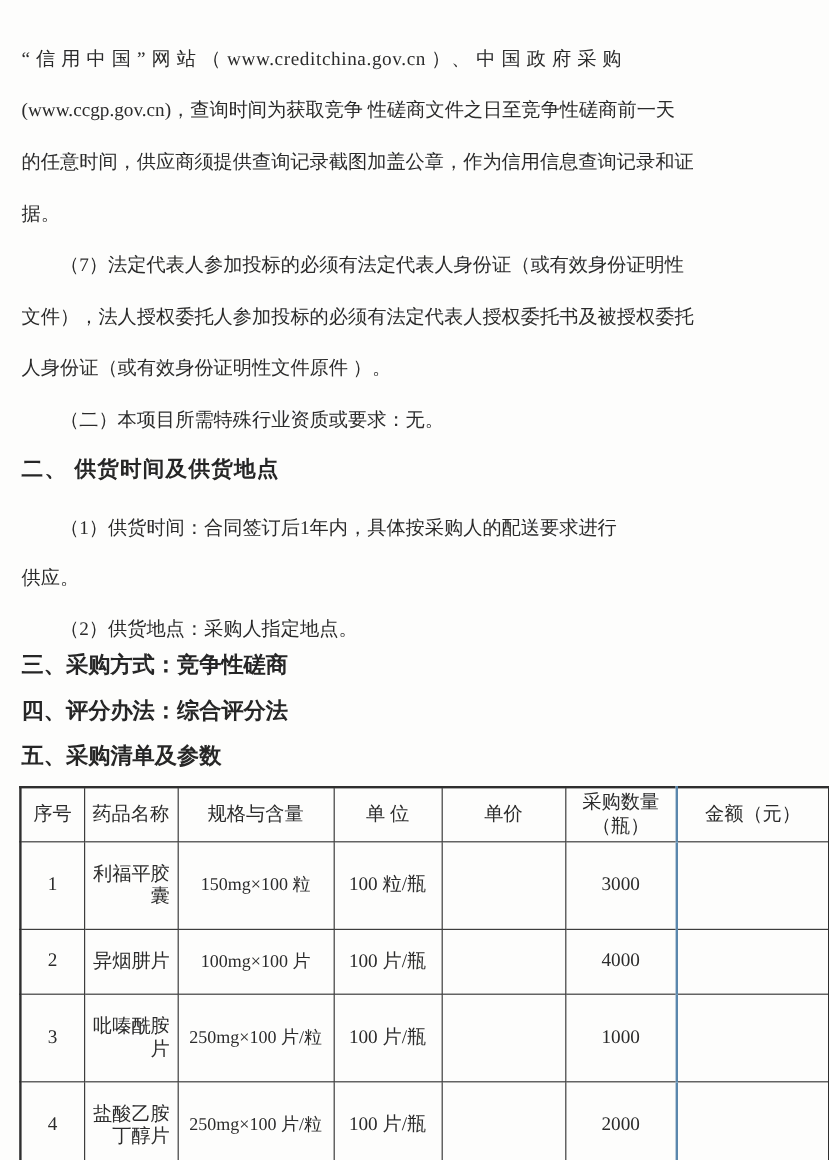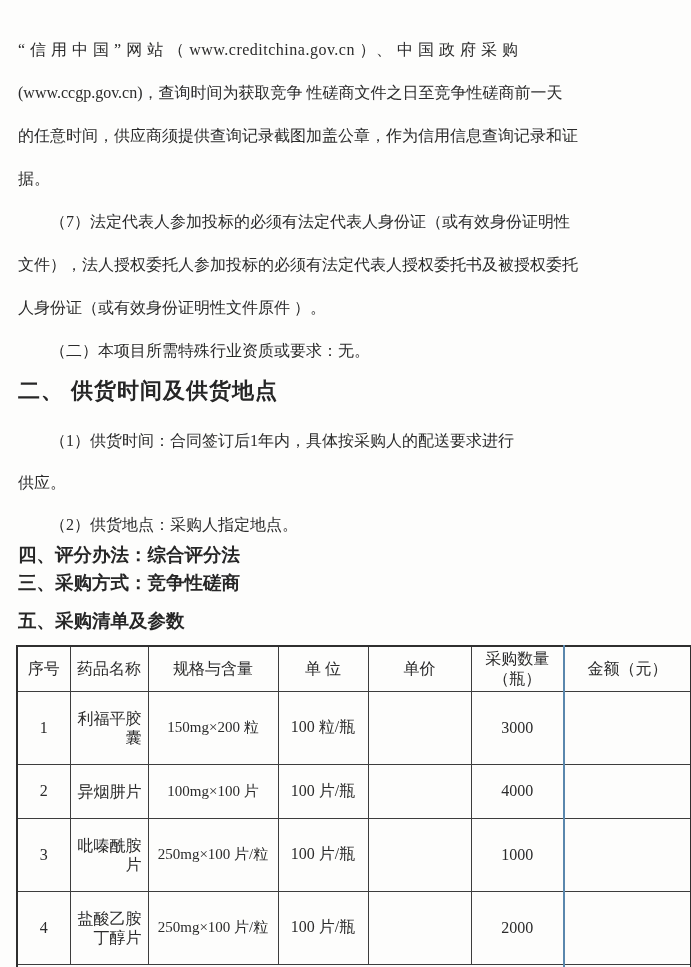--- a/index.html
+++ b/index.html
@@ -21,21 +21,21 @@
     font-size: 16px;
     line-height: 43px;
     white-space: nowrap;
   }
   #para-credit .line:first-child { letter-spacing: 0.5px; }
   #para-supply .line { line-height: 42px; }
   #para-supply { margin-top: 12px; margin-bottom: -10px; }
 
   h2.doc-h {
     font-family: "Liberation Sans", sans-serif;
-    font-size: 22px; font-weight: bold;
+    font-size: 18px; font-weight: bold;
     line-height: 34px;
     margin: 2px 0 0 0;
     color: #262626;
     letter-spacing: 1px;
   }
   h3.doc-h {
     font-family: "Liberation Serif", serif;
     font-size: 18.5px; font-weight: bold;
     line-height: 38px;
     margin: 0;
@@ -107,22 +107,22 @@
     </div>
 
   <h2 class="doc-h">二、  供货时间及供货地点</h2>
 
   <div id="para-supply" class="para">
       <div class="line">　　（1）供货时间：合同签订后1年内，具体按采购人的配送要求进行</div>
       <div class="line">供应。</div>
       <div class="line">　　（2）供货地点：采购人指定地点。</div>
     </div>
 
+  <h3 class="doc-h first">三、采购方式：竞争性磋商</h3>
   <h3 class="doc-h">四、评分办法：综合评分法</h3>
-  <h3 class="doc-h first">三、采购方式：竞争性磋商</h3>
   <h3 class="doc-h">五、采购清单及参数</h3>
 
   <table class="proc">
     <colgroup id="proc-cols">
         <col style="width: 53px;">
         <col style="width: 78px;">
         <col style="width: 130px;">
         <col style="width: 90px;">
         <col style="width: 103px;">
         <col style="width: 93px;">
@@ -137,21 +137,21 @@
           <th class="c4">单价</th>
           <th class="c5">采购数量
 （瓶）</th>
           <th class="c6 amount-col">金额（元）</th>
         </tr>
       </thead>
     <tbody id="proc-tbody">
         <tr class="r0">
           <td class="c0">1</td>
           <td class="c1">利福平胶囊</td>
-          <td class="c2">150mg×200 粒</td>
+          <td class="c2">150mg×100 粒</td>
           <td class="c3">100 粒/瓶</td>
           <td class="c4"></td>
           <td class="c5">3000</td>
           <td class="c6 amount-col"></td>
         </tr>
         <tr class="r1">
           <td class="c0">2</td>
           <td class="c1">异烟肼片</td>
           <td class="c2">100mg×100 片</td>
           <td class="c3">100 片/瓶</td>

